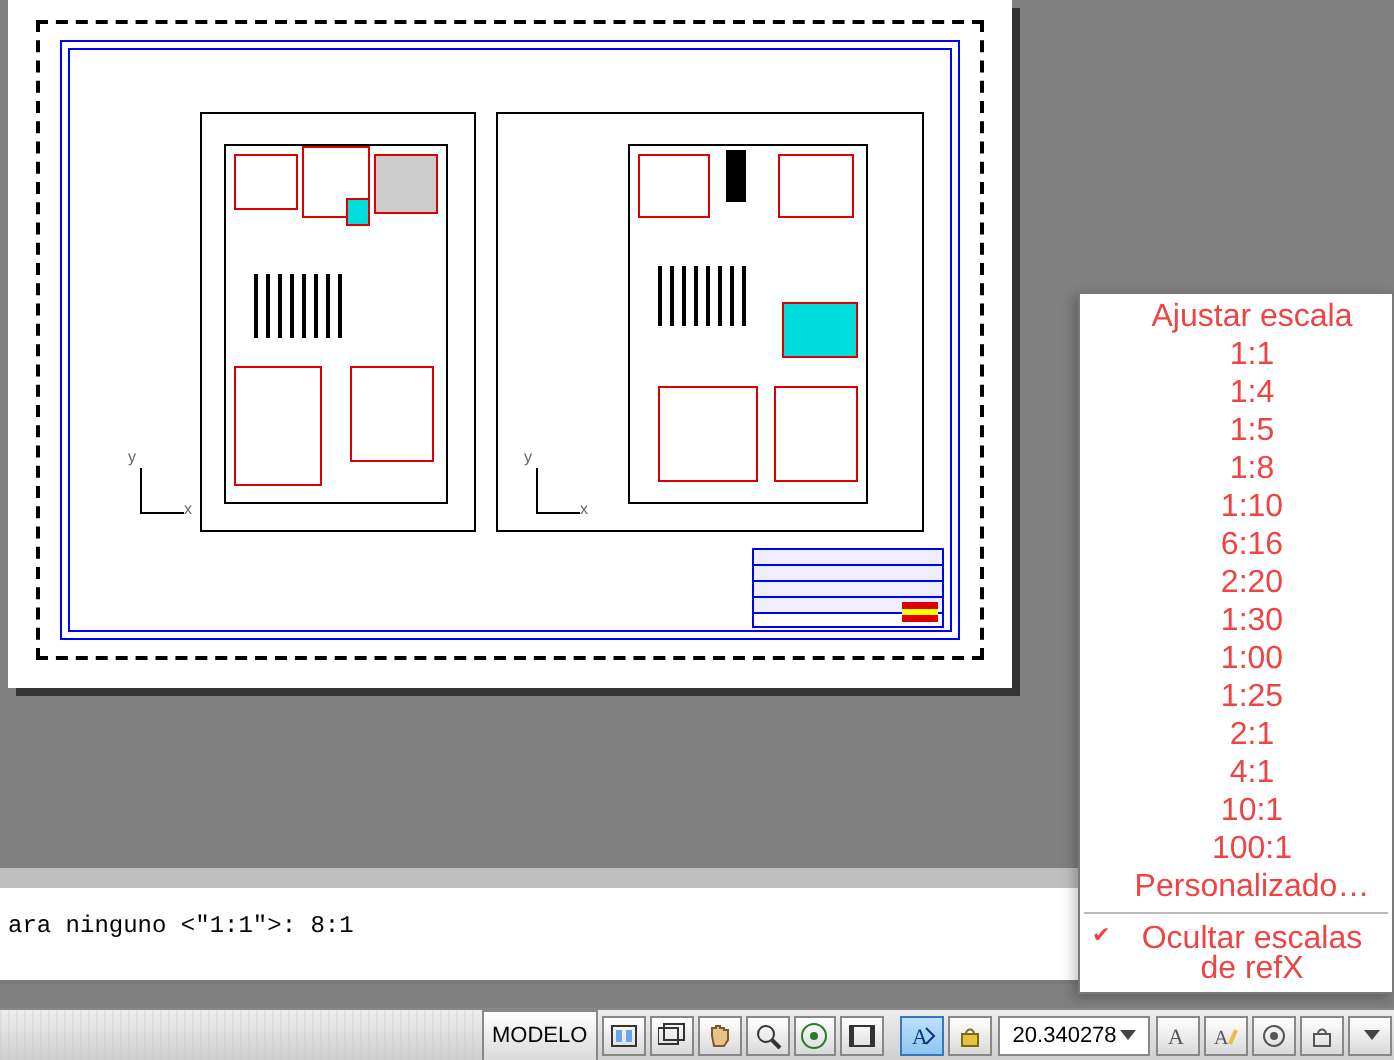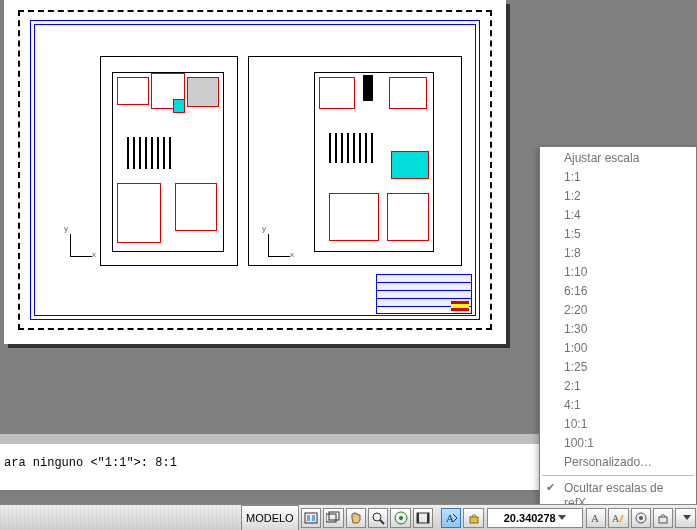--- a/index.html
+++ b/index.html
@@ -53,31 +53,31 @@
   .titleblock { position: absolute; right: 34px; bottom: 30px; width: 96px; height: 40px; border: 1px solid #00f; }
   .titleblock .row { height: 8px; border-bottom:1px solid #00f; background:#eef; }
   .titleblock .flag { position:absolute; right:2px; bottom:2px; width:18px; height:10px; background:linear-gradient(#d00 33%,#ff0 33% 66%,#d00 66%);}
 
   
   .cmd-area { position:absolute; left:0; top:434px; width:539px; height:58px; background:#fff; border-top:10px solid #bfbfbf; border-bottom:2px solid #7a7a7a;}
   .cmd-area .txt { padding: 12px 4px 0 4px; font-family: "Courier New", monospace; font-size: 12px; white-space: pre; }
 
   
   .scale-menu { position:absolute; right:0; top:146px; width:158px; background:#fff; border:1px solid #7a7a7a; box-shadow: -2px 2px 6px rgba(0,0,0,.25); padding: 2px 0; }
-  .scale-menu .item { padding: 2px 8px 2px 24px; line-height:15px; font-size:12px; color:#737373; cursor:default; position:relative;}
+  .scale-menu .item { padding: 2px 8px 2px 24px; line-height:15px; font-size:16px; color:#ef4444; cursor:default; position:relative;text-align:center;}
   .scale-menu .sep { height:1px; margin:3px 2px; background:#bbb; }
   .scale-menu .check::before { content:"✔"; position:absolute; left:6px; top:1px; font-size:11px;}
 
   
   .statusbar { position:absolute; left:0; bottom:0; width:697px; height:26px; background:linear-gradient(#eee,#cfcfcf); border-top:1px solid #888; display:flex; align-items:center; }
   .sb-spacer { flex:0 0 240px; height:100%; background: repeating-linear-gradient(90deg,#bbb 0,#bbb 1px,transparent 1px,transparent 4px); opacity:.2;}
   .sb-btn { height:20px; margin:0 1px; padding:12px 4px; border:1px solid #888; background:linear-gradient(#fff,#d9d9d9); display:flex; align-items:center; font-size:11px; cursor:pointer;}
   .sb-btn.icon { width:22px; justify-content:center; padding:0;}
   .sb-btn.active { background:linear-gradient(#bde0ff,#8ec5f0); border-color:#3a78b5;}
-  .sb-field { height:20px; margin:0 2px; padding:0 16px; border:1px solid #888; background:#fff; display:flex; align-items:center; font-size:11px;font-weight:bold;}
+  .sb-field { height:20px; margin:0 2px; padding:0 6px; border:1px solid #888; background:#fff; display:flex; align-items:center; font-size:11px;}
   .tri-down { width:0;height:0;border-left:4px solid transparent;border-right:4px solid transparent;border-top:5px solid #444; margin-left:2px;}
   svg { display:block; }
 </style>
 </head>
 <body>
 
 <div class="paper-shadow"></div>
 <div class="paper">
   <div class="margin-dash"></div>
   <div class="inner-frame"></div>
@@ -128,21 +128,20 @@
   </div>
 </div>
 
 <div class="cmd-area">
   <div class="txt">ara ninguno &lt;"1:1"&gt;: 8:1</div>
 </div>
 
 <div class="scale-menu">
   <div class="item">Ajustar escala</div>
   <div class="item">1:1</div>
-  <div class="item">1:2</div>
   <div class="item">1:4</div>
   <div class="item">1:5</div>
   <div class="item">1:8</div>
   <div class="item">1:10</div>
   <div class="item">6:16</div>
   <div class="item">2:20</div>
   <div class="item">1:30</div>
   <div class="item">1:00</div>
   <div class="item">1:25</div>
   <div class="item">2:1</div>

